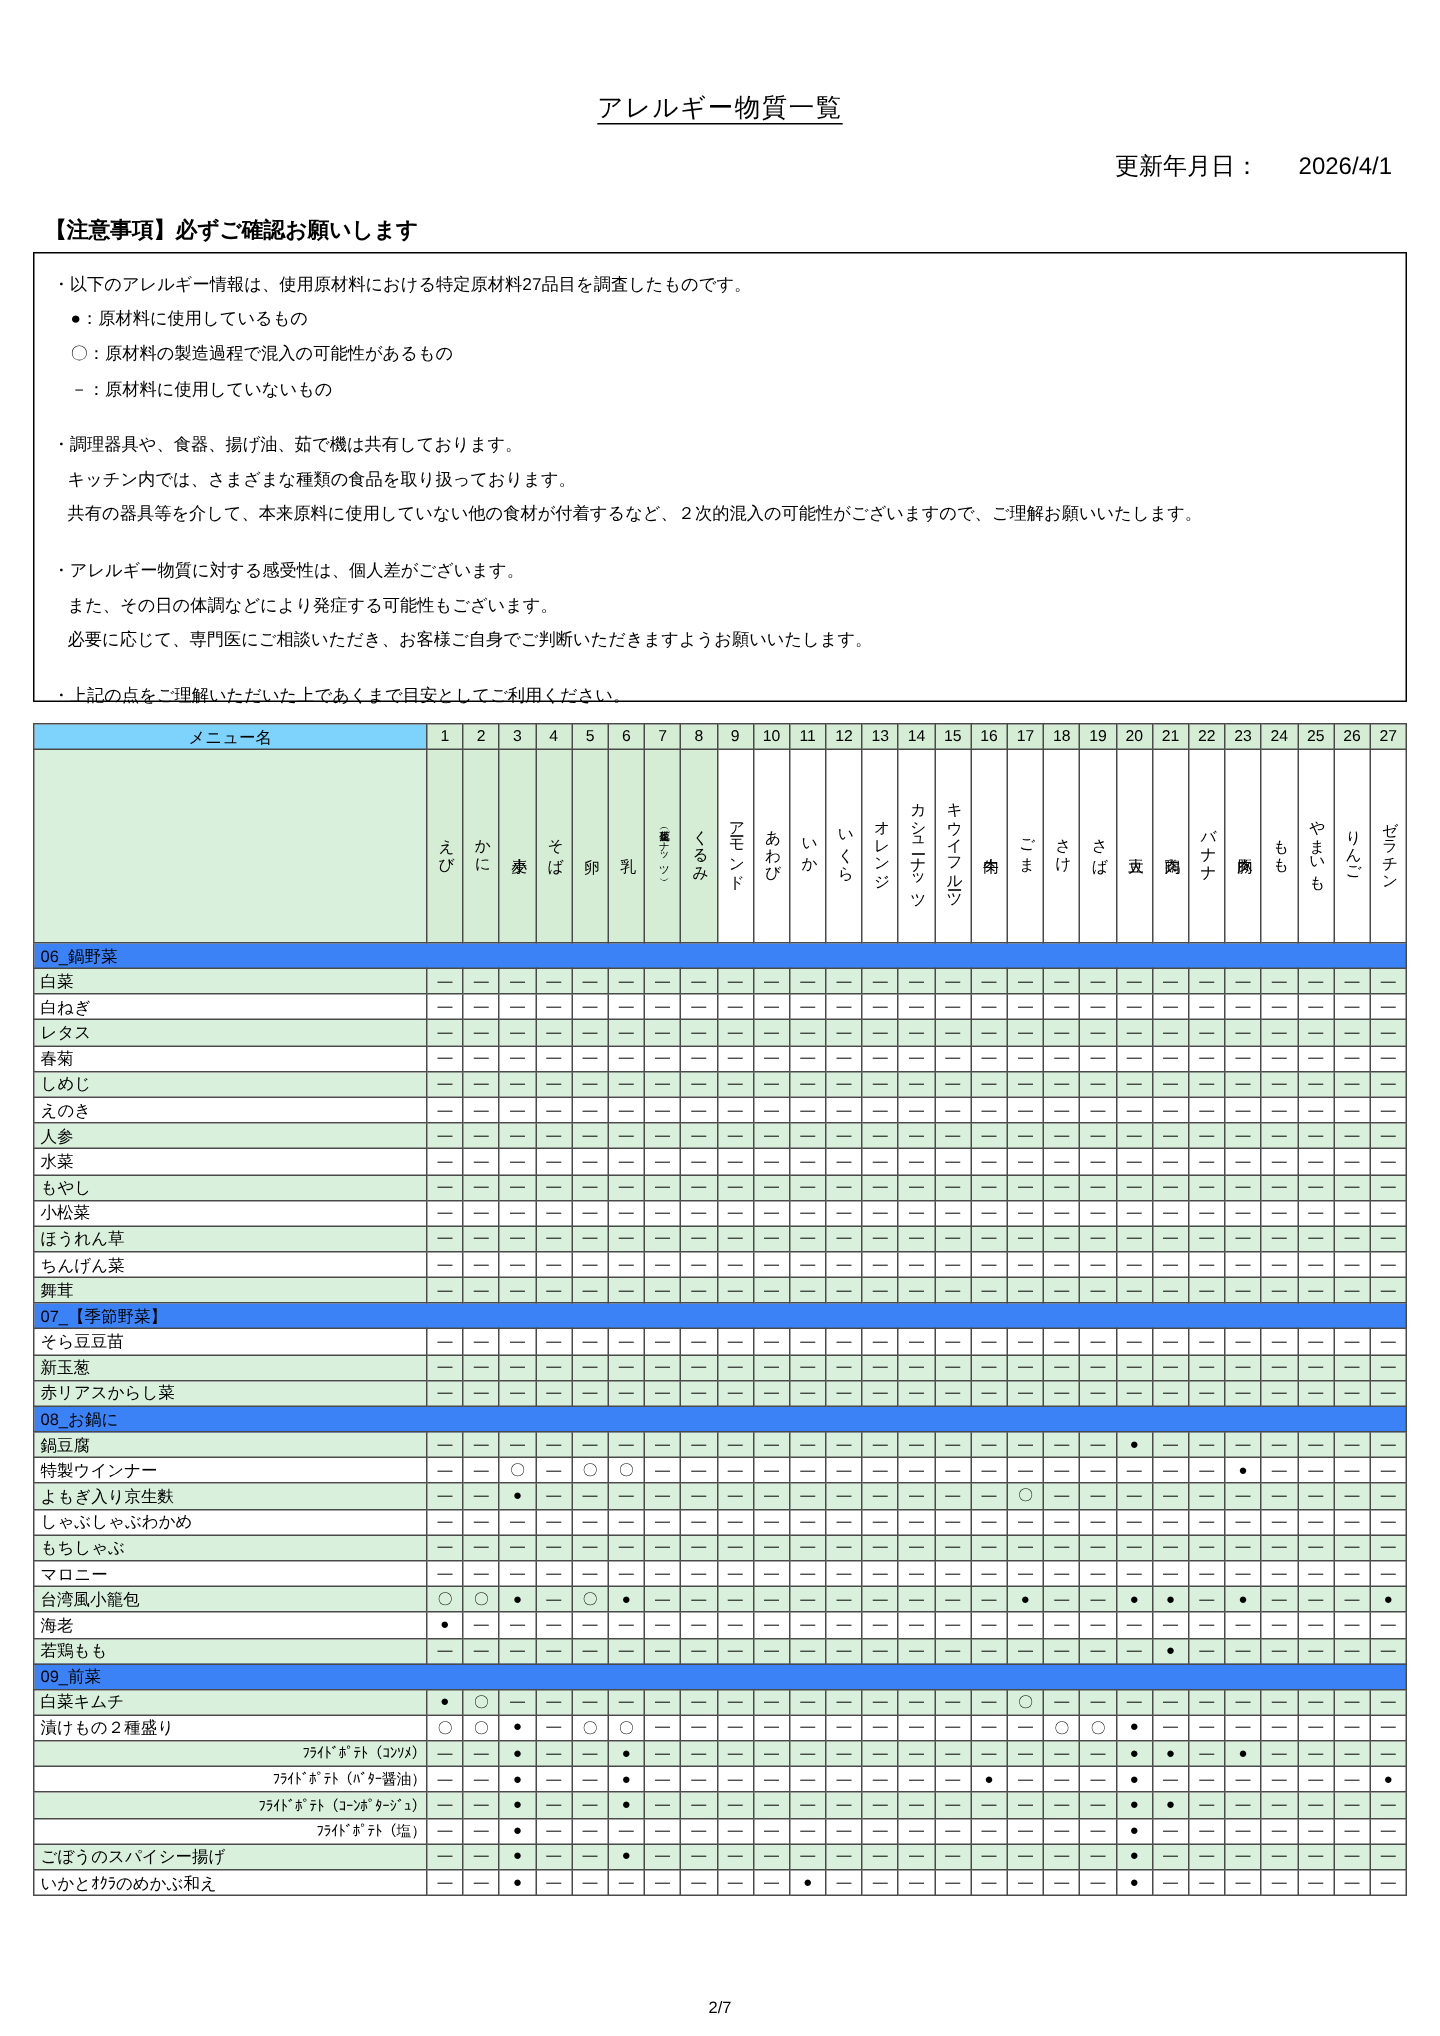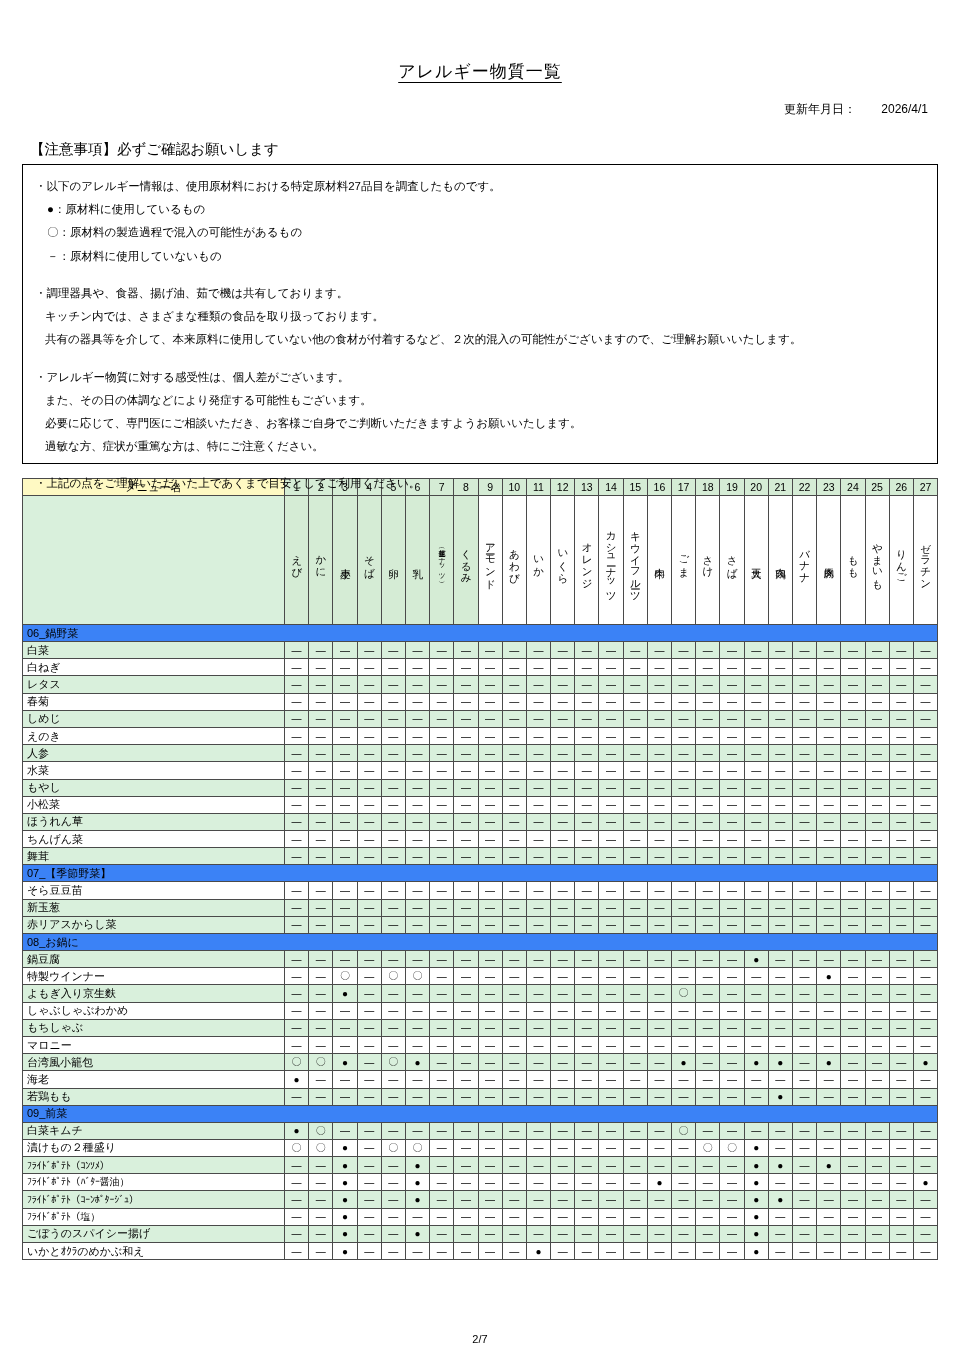--- a/index.html
+++ b/index.html
@@ -29,31 +29,31 @@
     font-size: 17px;
     font-weight: normal;
     letter-spacing: 1px;
     padding-top: 60px;
     text-decoration: underline;
     text-underline-offset: 5px;
   }
   .update-row {
     margin-top: 18px;
     text-align: right;
-    font-size: 12px;
+    font-size: 16px;
     padding-right: 10px;
   }
   .update-row .lbl { margin-right: 22px; }
 
   
   .notice-head {
     margin-top: 22px;
     margin-left: 8px;
     font-size: 14.5px;
-    font-weight: normal;
+    font-weight: bold;
   }
   .notice-box {
     margin-top: 5px;
     border: 1px solid #000;
     padding: 10px 12px 12px 12px;
     font-size: 11.5px;
     line-height: 2.02;
     height: 300px;
     box-sizing: border-box;
   }
@@ -74,21 +74,21 @@
     border: 1px solid #4a4a4a;
     padding: 0;
     text-align: center;
     vertical-align: middle;
     font-weight: normal;
   }
   col.menu { width: 262px; }
   col.num  { width: 24.2px; }
 
   th.hdr-menu {
-    background: #fef9c3;
+    background: #7dd3fc;
     text-align: left;
     padding-left: 4px;
     font-size: 11px;
     height: 16px;
   }
   th.hdr-num {
     background: #d5ecd5;
     font-size: 10.5px;
     height: 16px;
   }
@@ -121,21 +121,21 @@
     font-weight: normal;
   }
   tr.item td { height: 16.2px; }
   tr.item td.name {
     text-align: left;
     padding-left: 4px;
     font-size: 11px;
     white-space: nowrap;
     overflow: hidden;
   }
-  tr.item td.name.hw { font-size: 10px; letter-spacing: -0.2px; }
+  tr.item td.name.hw { font-size: 10px; letter-spacing: -0.2px; text-align: right; }
   tr.item td.mk { font-size: 10px; }
   tr.item.alt td { background: #d9f0dc; }
   tr.item.norm td { background: #ffffff; }
 
   .footer {
     position: absolute;
     left: 0;
     right: 0;
     bottom: 12px;
     text-align: center;
@@ -162,21 +162,20 @@
     <div class="nl ind1">〇：原材料の製造過程で混入の可能性があるもの</div>
     <div class="nl ind1">－：原材料に使用していないもの</div>
     <div class="spacer"></div>
     <div class="nl">・調理器具や、食器、揚げ油、茹で機は共有しております。</div>
     <div class="nl ind2">キッチン内では、さまざまな種類の食品を取り扱っております。</div>
     <div class="nl ind2">共有の器具等を介して、本来原料に使用していない他の食材が付着するなど、２次的混入の可能性がございますので、ご理解お願いいたします。</div>
     <div class="spacer"></div>
     <div class="nl">・アレルギー物質に対する感受性は、個人差がございます。</div>
     <div class="nl ind2">また、その日の体調などにより発症する可能性もございます。</div>
     <div class="nl ind2">必要に応じて、専門医にご相談いただき、お客様ご自身でご判断いただきますようお願いいたします。</div>
-    <div class="nl ind2">過敏な方、症状が重篤な方は、特にご注意ください。</div>
     <div class="spacer"></div>
     <div class="nl">・上記の点をご理解いただいた上であくまで目安としてご利用ください。</div>
   </div>
 
   <table class="alg">
     <colgroup>
       <col class="menu">
       <col class="num">
         <col class="num">
         <col class="num">

